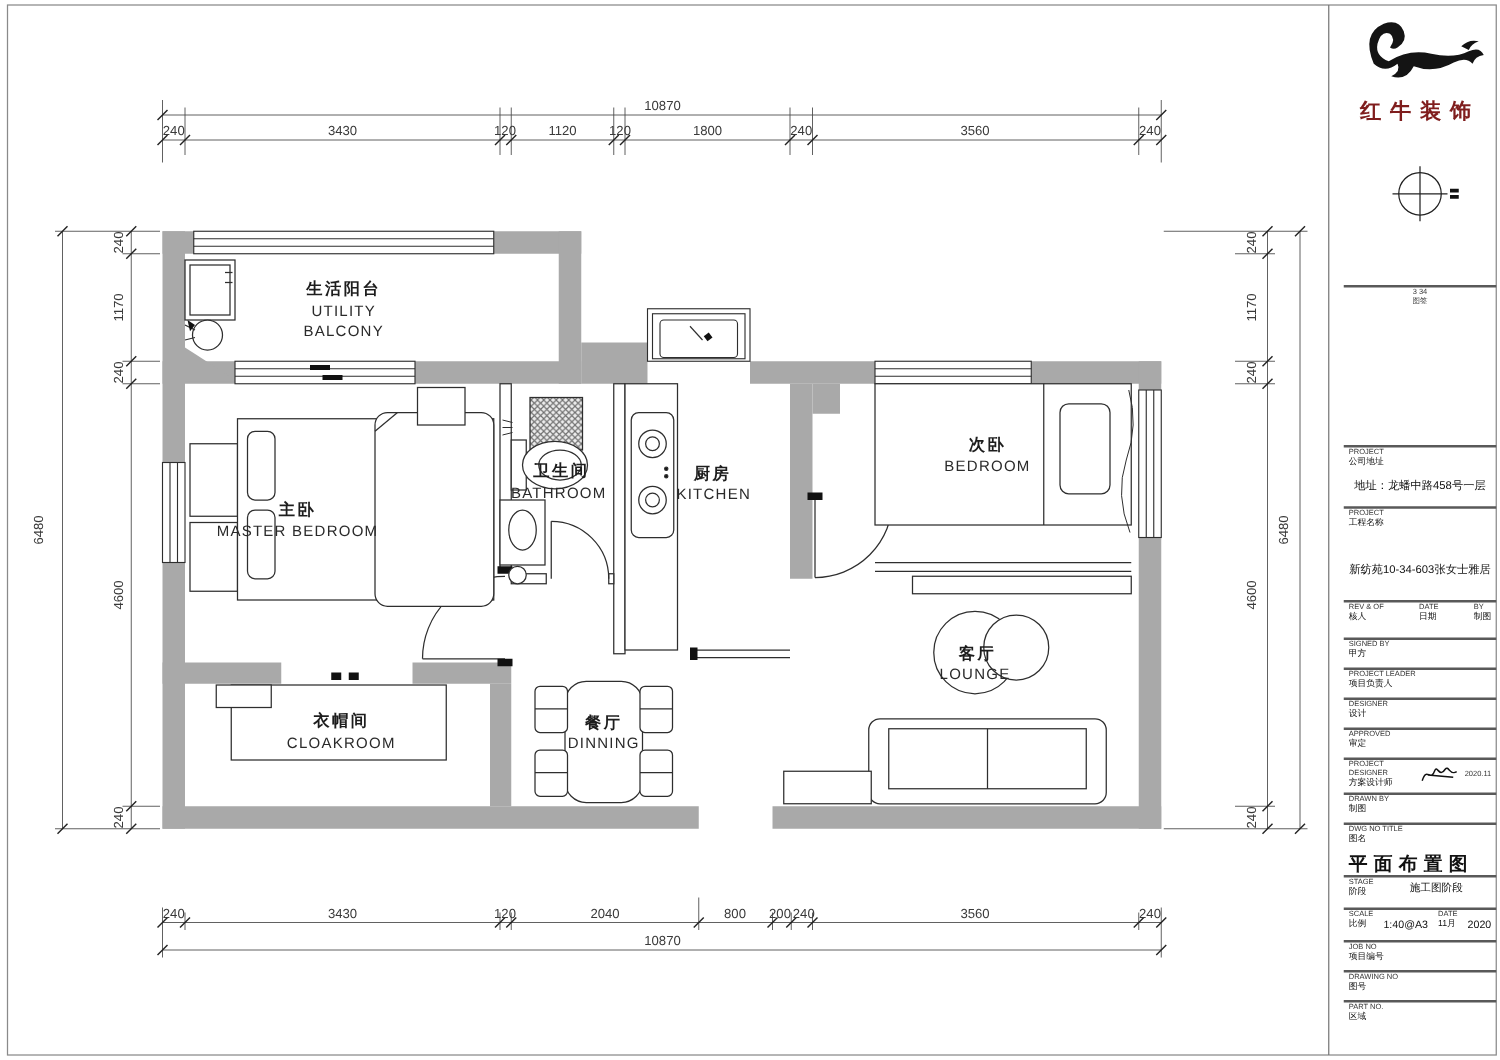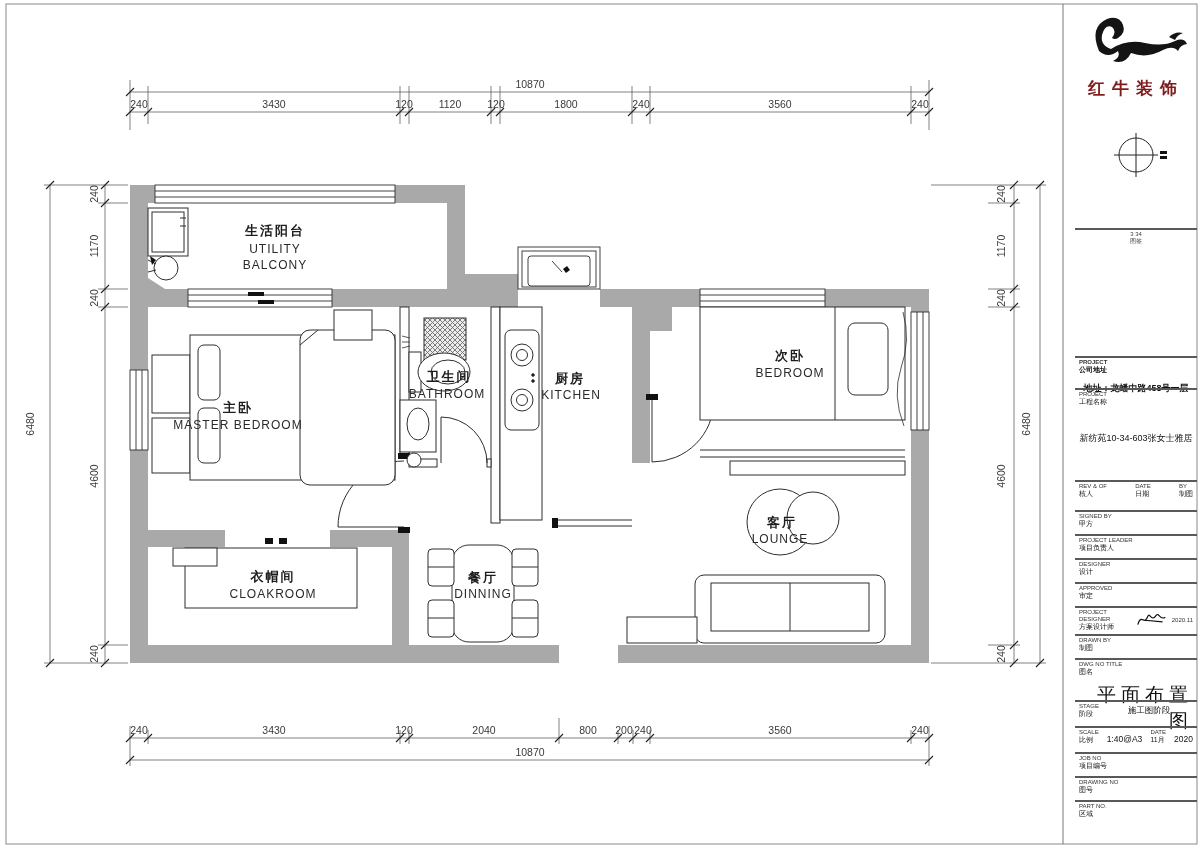--- a/index.html
+++ b/index.html
@@ -11,21 +11,21 @@
   .en{font-size:12px;fill:#2a2a2a;letter-spacing:1px;}
   
   #titleblock{position:absolute;left:1075px;top:4px;width:122px;height:840px;color:#222;}
   .tb-sec{position:absolute;left:0;width:100%;box-sizing:border-box;padding:1px 4px;}
   .tb-hr{border-top:2px solid #595959;}
   .lab-en{font-size:6px;color:#333;line-height:7px;}
   .lab-zh{font-size:7px;color:#111;line-height:8px;}
   .val-c{font-size:10px;text-align:center;color:#111;}
   .brand{font-family:"DejaVu Serif",serif;font-weight:bold;font-size:17px;
          letter-spacing:7px;text-align:center;color:#7f1d1d;}
-  .bigtitle{font-size:19px;letter-spacing:5px;text-align:right;color:#111;font-weight:normal;}
+  .bigtitle{font-size:15px;letter-spacing:5px;text-align:left;color:#111;font-weight:bold;}
   .cols3{display:flex;justify-content:space-between;}
   .note{font-size:6px;color:#444;text-align:center;line-height:7px;}
 </style>
 </head>
 <body>
 
 <div id="sheet">
 
 <svg width="1200" height="848" viewBox="0 0 1200 848">
   <defs>
@@ -402,27 +402,27 @@
           <rect x="64" y="35" width="7" height="3" fill="#111"></rect>
     </svg>
   </div>
 
   <div class="tb-sec tb-hr" style="top:224px;height:56px;">
     <div class="note">3 34</div>
     <div class="note">图签</div>
   </div>
 
 
-  <div class="tb-sec tb-hr" style="top:352px;height:31px;font-weight:bold;">
+  <div class="tb-sec tb-hr" style="top:352px;height:31px;">
     <div class="lab-en">PROJECT</div>
     <div class="lab-zh">公司地址</div>
     <div class="val-c" style="margin-top:8px;font-size:9px;">地址：龙蟠中路458号一层</div>
   </div>
 
-  <div class="tb-sec tb-hr" style="top:384px;height:64px;">
+  <div class="tb-sec tb-hr" style="top:401px;height:64px;">
     <div class="lab-en">PROJECT</div>
     <div class="lab-zh">工程名称</div>
     <div class="val-c" style="margin-top:26px;font-size:9px;">新纺苑10-34-603张女士雅居</div>
   </div>
 
   <div class="tb-sec tb-hr cols3" style="top:476px;height:30px;">
     <div>
           <div class="lab-en">REV &amp; OF</div>
          <div class="lab-zh">核人</div>
         </div>

